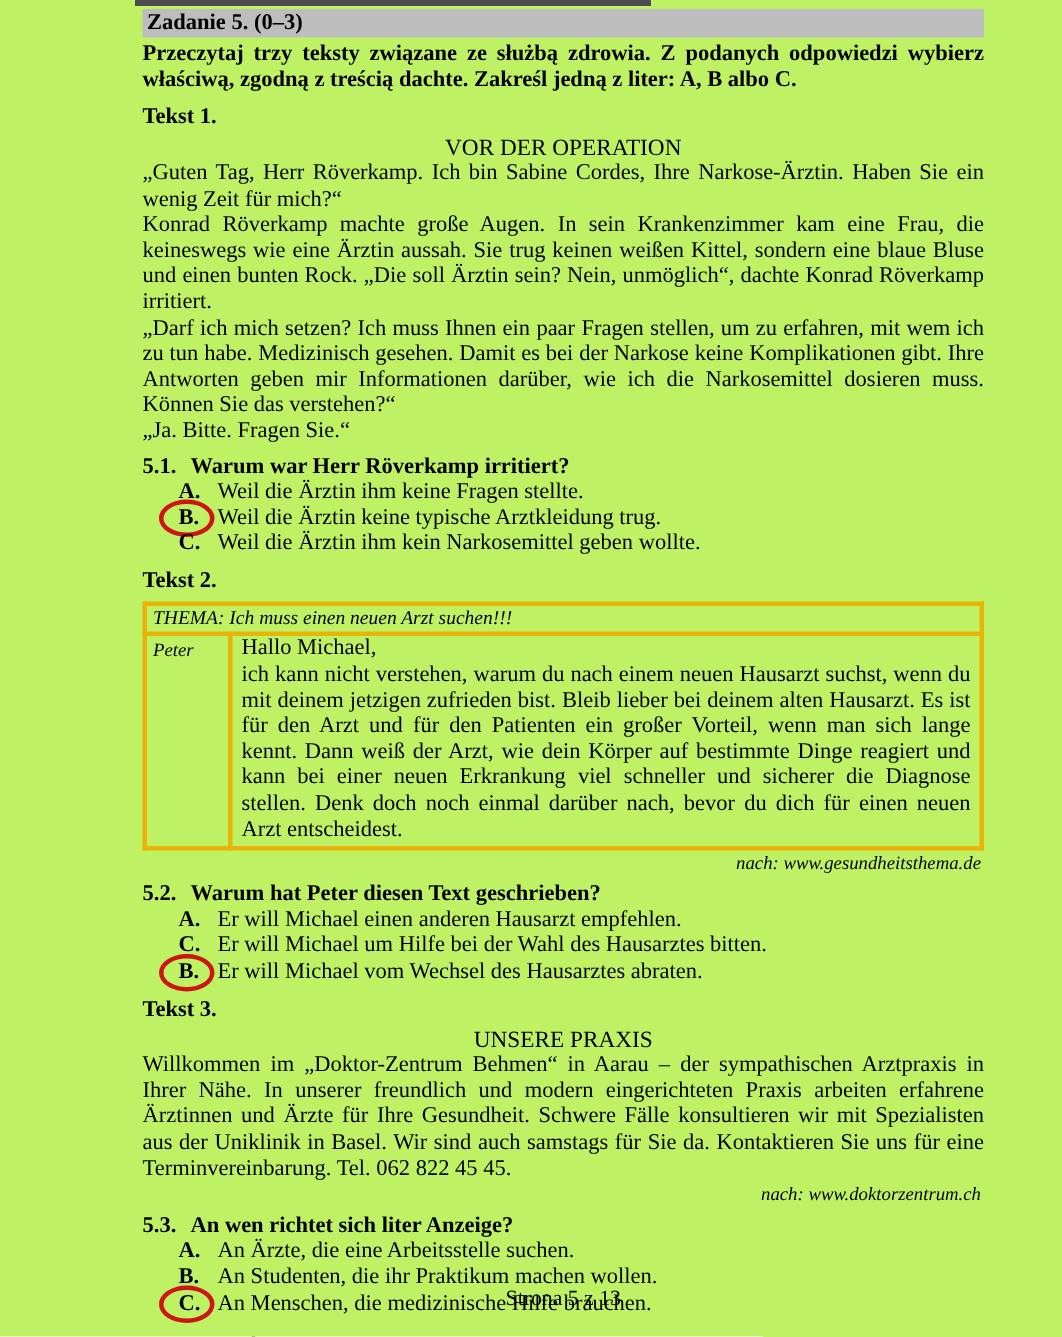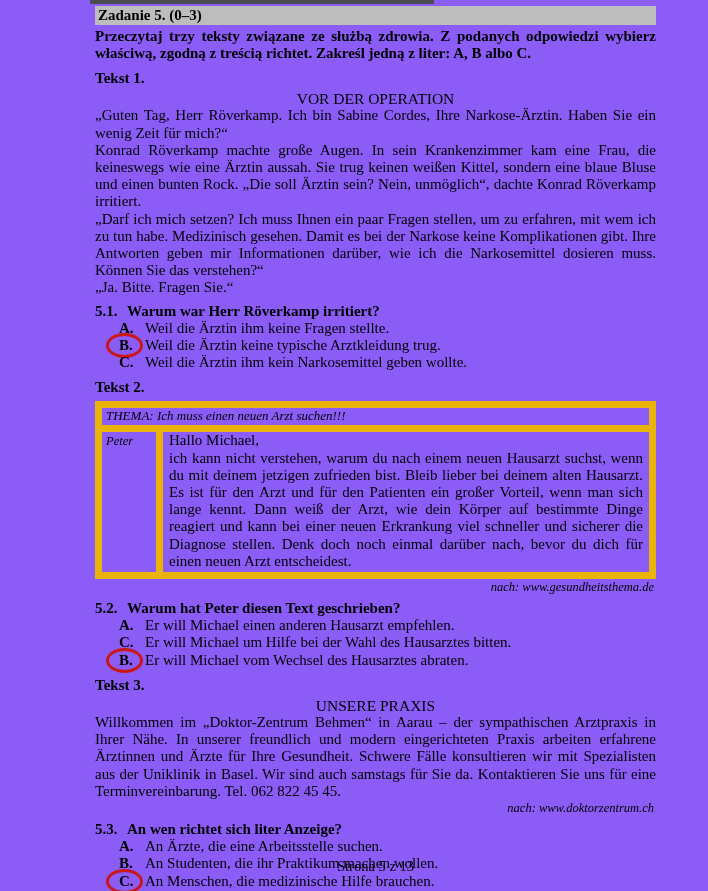--- a/index.html
+++ b/index.html
@@ -1,19 +1,19 @@
 <!DOCTYPE html>
 <html style="--header_bg: #bdbdbd; --circle: #cc1616; --strip: #4d4d4d;"><head>
 <meta charset="utf-8">
 <style>
   html,body { margin:0; padding:0; background:#ffffff; }
   .page {
     position:relative;
     width:708px; height:891px;
-    background:#8b5cf6;
+    background:#bef264;
     overflow:hidden;
     font-family:"Liberation Serif","DejaVu Serif",serif;
     color:#000;
   }
   .top-strip {
     position:absolute; left:90px; top:0;
     width:344px; height:4px;
     background:var(--strip,#4d4d4d);
   }
   .content {
@@ -43,21 +43,21 @@
   .circle-mark {
     display:none;
     position:absolute; left:-13px; top:-4px;
     width:37px; height:25px;
     border:3px solid var(--circle,#cc1616);
     border-radius:50%;
     box-sizing:border-box;
   }
   .letter.circled .circle-mark { display:block; }
   .forum-table { border-collapse:collapse; width:100%; margin-top:5px; }
-  .forum-table td { border:7px solid #eab308; }
+  .forum-table td { border:3px solid #eab308; }
   .thema-cell { font-style:italic; font-size:13px; line-height:16px; padding:0 4px 1px 4px; }
   .author-cell {
     font-style:italic; font-size:12.5px; line-height:15px;
     width:46px; vertical-align:top; padding:2px 4px 0 4px;
   }
   .message-cell { padding:0 6px 2px 6px;font-family:Liberation Serif, serif; }
   .message-cell p { margin:0; font-size:15px; line-height:17.2px; }
   .message-cell p.just { text-align:justify; }
   .transfer {
     font-weight:bold; font-style:italic;
@@ -74,21 +74,21 @@
 
 <div class="page">
   <div class="top-strip"></div>
 
   <div class="content">
 
     <div class="task-bar">
       <span>Zadanie 5. (0–3)</span>
     </div>
 
-    <p class="instructions">Przeczytaj trzy teksty związane ze służbą zdrowia. Z podanych odpowiedzi wybierz właściwą, zgodną z treścią richtet. Zakreśl jedną z liter: A, B albo C.</p>
+    <p class="instructions">Przeczytaj trzy teksty związane ze służbą zdrowia. Z podanych odpowiedzi wybierz właściwą, zgodną z treścią dachte. Zakreśl jedną z liter: A, B albo C.</p>
 
     <div class="tekst-label">Tekst 1.</div>
     <div class="center-title">VOR DER OPERATION</div>
     <p class="body-p">„Guten Tag, Herr Röverkamp. Ich bin Sabine Cordes, Ihre Narkose-Ärztin. Haben Sie ein wenig Zeit für mich?“</p>
     <p class="body-p">Konrad Röverkamp machte große Augen. In sein Krankenzimmer kam eine Frau, die keineswegs wie eine Ärztin aussah. Sie trug keinen weißen Kittel, sondern eine blaue Bluse und einen bunten Rock. „Die soll Ärztin sein? Nein, unmöglich“, dachte Konrad Röverkamp irritiert.</p>
     <p class="body-p">„Darf ich mich setzen? Ich muss Ihnen ein paar Fragen stellen, um zu erfahren, mit wem ich zu tun habe. Medizinisch gesehen. Damit es bei der Narkose keine Komplikationen gibt. Ihre Antworten geben mir Informationen darüber, wie ich die Narkosemittel dosieren muss. Können Sie das verstehen?“</p>
     <p class="body-p">„Ja. Bitte. Fragen Sie.“</p>
 
     <div class="question">
       <div class="q-head">

